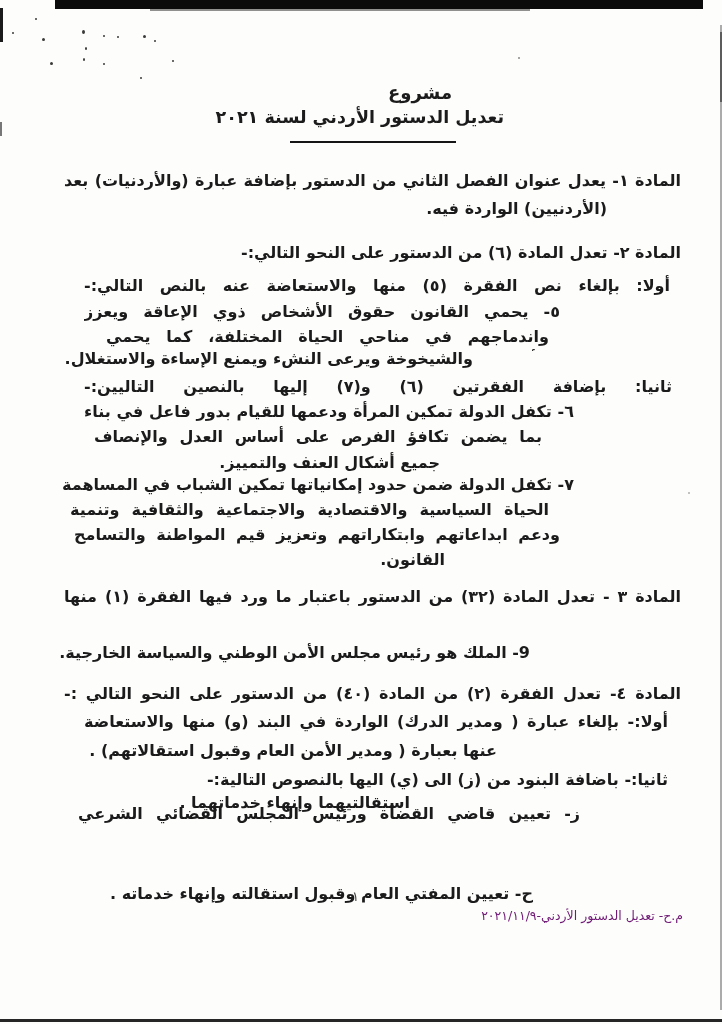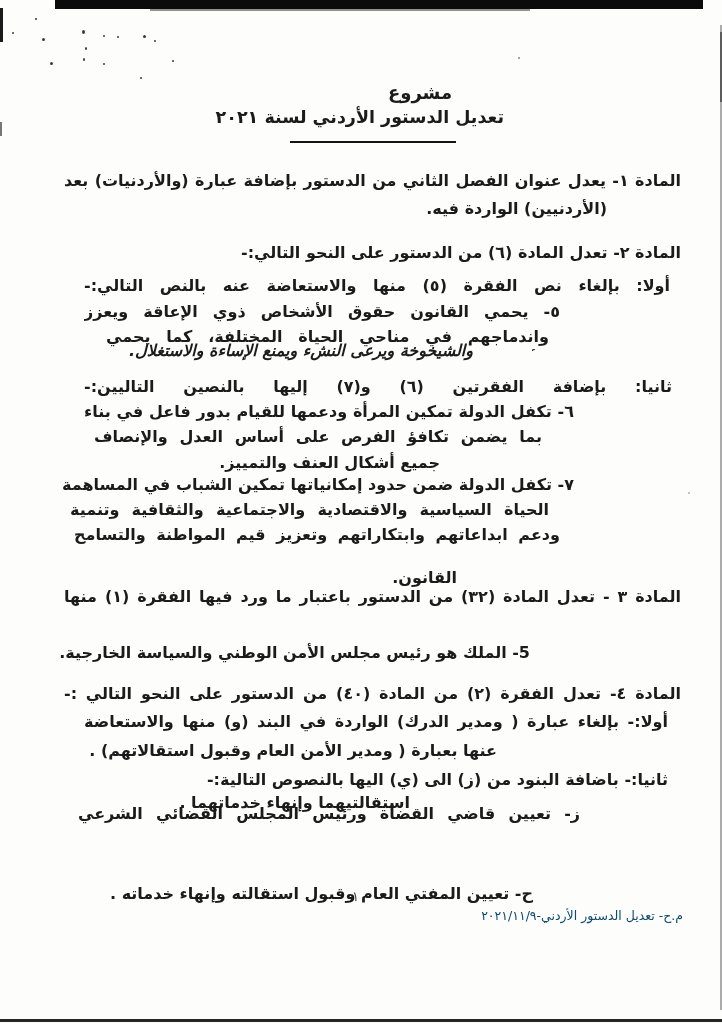--- a/index.html
+++ b/index.html
@@ -23,41 +23,41 @@
   .just{white-space:normal;text-align:justify;text-align-last:justify;-moz-text-align-last:justify;overflow:hidden;height:25px;}
   .t1{top:82px;left:320px;width:200px;text-align:center;font-size:18px;}
   .t2{top:106px;left:228px;width:276px;text-align:center;font-size:17.5px;}
   .rule{position:absolute;top:141px;left:290px;width:166px;height:2px;background:#151515;}
   .a1l1{top:170px;right:41px;left:64px;}
   .a1l2{top:198px;right:115px;}
   .a2h {top:242px;right:41px;}
   .aw2 {top:275px;right:52px;left:84px;}
   .i5l1{top:301px;right:162px;left:84px;}
   .i5l2{top:326px;right:173px;left:106px;}
-  .i5l3{top:340px;right:249px;font-style:italic;}
+  .i5l3{top:348px;right:249px;}
   .th2 {top:376px;right:50px;left:84px;}
   .i6l1{top:401px;right:148px;left:84px;}
   .i6l2{top:426px;right:180px;left:94px;}
   .i6l3{top:452px;right:282px;}
   .i7l1{top:474px;right:148px;left:62px;}
   .i7l2{top:499px;right:173px;left:70px;}
   .i7l3{top:524px;right:162px;left:74px;}
-  .i7l4{top:549px;right:265px;margin-top:18px;}
+  .i7l4{top:549px;right:277px;}
   .a3l1{top:586px;right:41px;left:64px;}
   .a3l2{top:614px;right:142px;}
   .a3i2{top:642px;right:192px;}
   .a4h {top:683px;right:41px;left:64px;}
   .aw4a{top:711px;right:54px;left:84px;}
   .aw4b{top:740px;right:225px;}
   .th4 {top:769px;right:54px;}
   .izl1{top:803px;right:142px;left:78px;}
   .izl2{top:792px;right:312px;}
   .ihl1{top:856px;right:189px;margin-top:27px;}
   .pgnum{top:886px;left:352px;font-size:13px;font-weight:400;color:#474747;}
-  .fref{top:905px;right:39px;font-size:12.5px;font-weight:400;color:#0c4a6e;}
+  .fref{top:905px;right:39px;font-size:12.5px;font-weight:400;color:#701a75;}
 </style>
 </head>
 <body>
 
 <div class="page">
 
   <div class="top-bar"></div>
   <div class="top-bar-frill"></div>
   <div class="left-nub"></div>
   <div class="left-nub2"></div>
@@ -98,21 +98,21 @@
   <div class="line just th2">ثانيا: بإضافة الفقرتين (٦) و(٧) إليها بالنصين التاليين:-</div>
   <div class="line just i6l1">٦- تكفل الدولة تمكين المرأة ودعمها للقيام بدور فاعل في بناء المجتمع</div>
   <div class="line just i6l2">بما يضمن تكافؤ الفرص على أساس العدل والإنصاف وحمايتها من</div>
   <div class="line i6l3">جميع أشكال العنف والتمييز.</div>
   <div class="line just i7l1">٧- تكفل الدولة ضمن حدود إمكانياتها تمكين الشباب في المساهمة في</div>
   <div class="line just i7l2">الحياة السياسية والاقتصادية والاجتماعية والثقافية وتنمية قدراتهم</div>
   <div class="line just i7l3">ودعم ابداعاتهم وابتكاراتهم وتعزيز قيم المواطنة والتسامح وسيادة</div>
   <div class="line i7l4">القانون.</div>
 
   <div class="line just a3l1">المادة ٣ - تعدل المادة (٣٢) من الدستور باعتبار ما ورد فيها الفقرة (١) منها وإضافة</div>
-  <div class="line a3i2">5- الملك هو رئيس مجلس الأمن الوطني والسياسة الخارجية.</div>
+  <div class="line a3i2">9- الملك هو رئيس مجلس الأمن الوطني والسياسة الخارجية.</div>
 
   <div class="line just a4h">المادة ٤- تعدل الفقرة (٢) من المادة (٤٠) من الدستور على النحو التالي :-</div>
   <div class="line aw4b">عنها بعبارة ( ومدير الأمن العام وقبول استقالاتهم) .</div>
   <div class="line just aw4a">أولا:- بإلغاء عبارة ( ومدير الدرك) الواردة في البند (و) منها والاستعاضة</div>
   <div class="line th4">ثانيا:- باضافة البنود من (ز) الى (ي) اليها بالنصوص التالية:-</div>
   <div class="line just izl1">ز- تعيين قاضي القضاة ورئيس المجلس القضائي الشرعي وقبول</div>
   <div class="line izl2">استقالتيهما وإنهاء خدماتهما .</div>
   <div class="line ihl1">ح- تعيين المفتي العام وقبول استقالته وإنهاء خدماته .</div>
 
   <div class="line pgnum">١</div>

